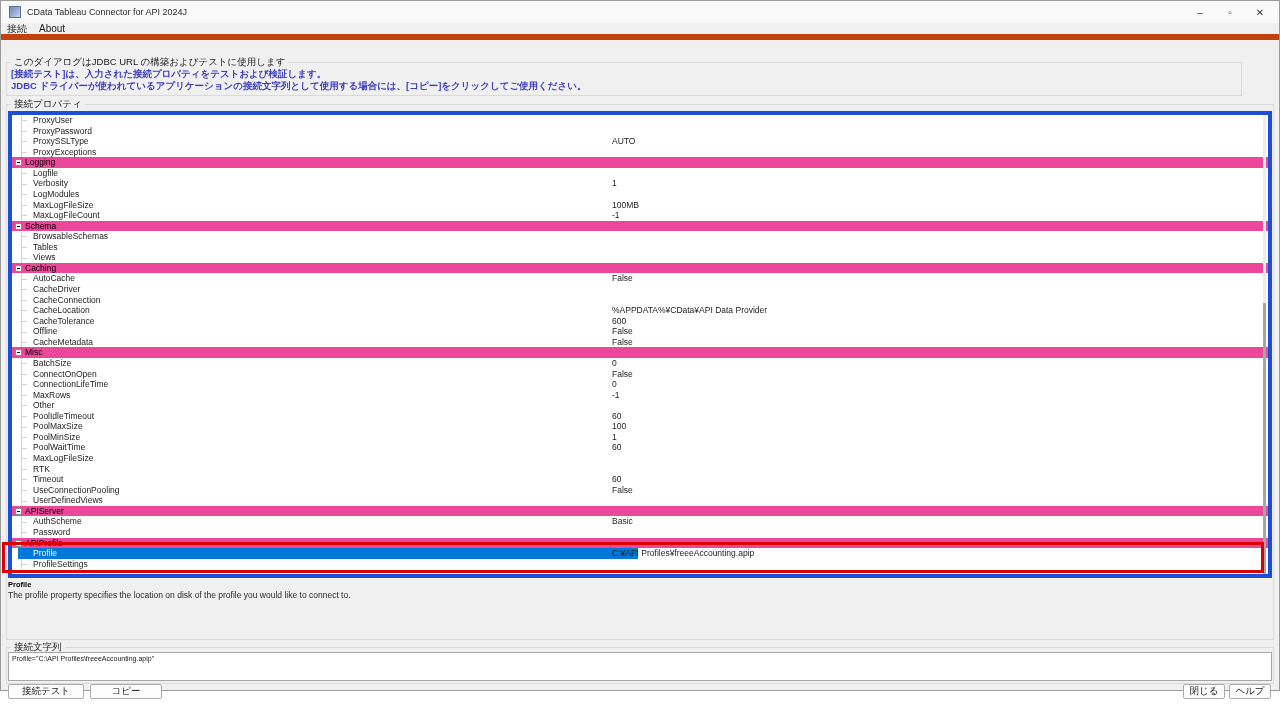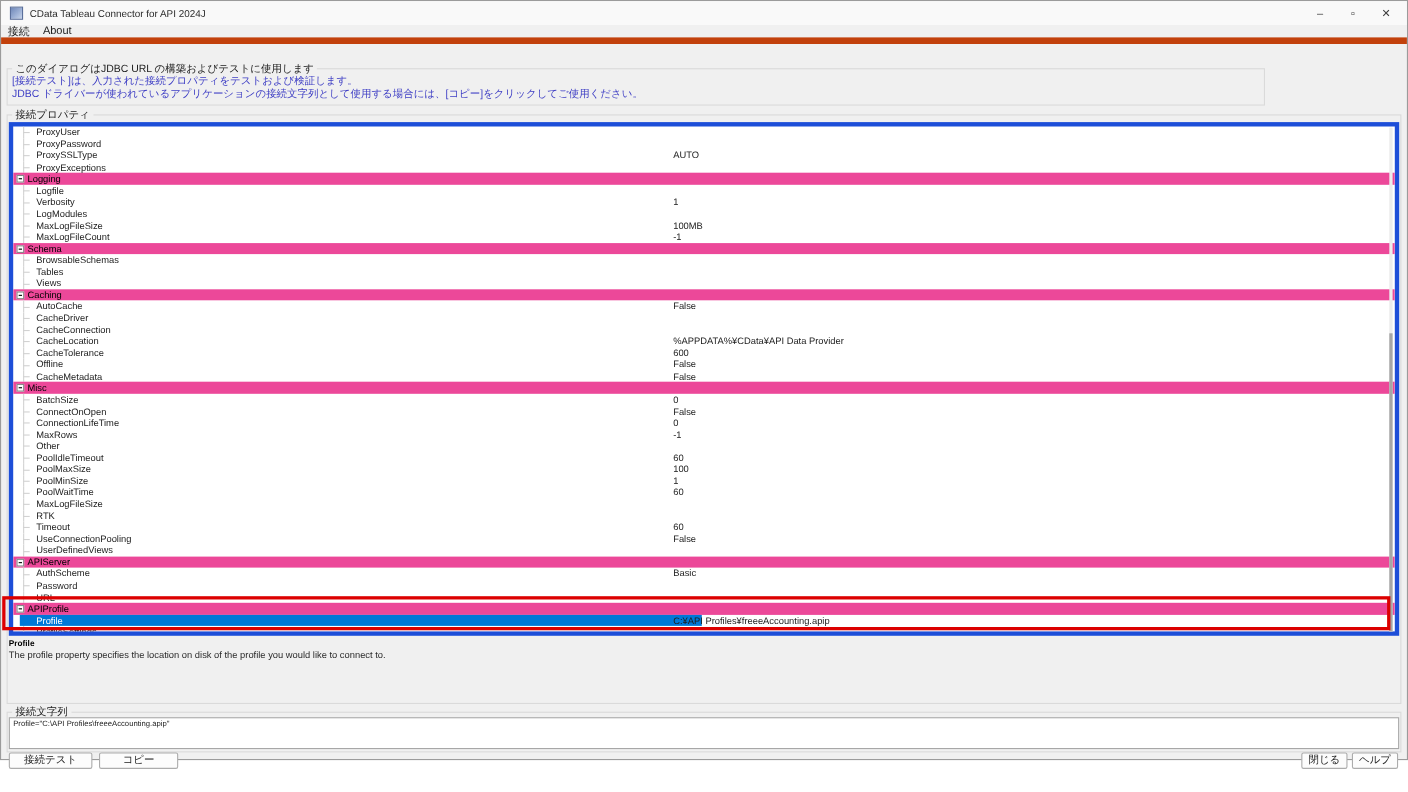--- a/index.html
+++ b/index.html
@@ -45,21 +45,21 @@
   
   .groupbox {
     border:1px solid #dadada;
     background:#f0f0f0;
   }
   .groupbox .caption {
     position:absolute; top:-7px; left:4px;
     background:#f0f0f0; padding:0 3px;
     font-size:9.5px; color:#1b1b1b; white-space:nowrap;
   }
-  .intro-lines { padding:5px 4px 0 4px; }
+  .intro-lines { padding:5px 4px 0 4px;font-weight:bold; }
   .intro-line { font-size:9.5px; line-height:12px; color:#3d3dc4; white-space:nowrap; }
 
   
   .grid {
     left:8px; top:111px; width:1264px; height:467px;
     background:#ffffff;
     border:4px solid #1d4ed8;
     overflow:hidden;
   }
   .grid-inner { position:relative; width:100%; height:100%; }
@@ -144,21 +144,21 @@
     </div>
   </div>
 
   <div class="abs menubar">
     <div class="menu-item">接続</div>
     <div class="menu-item">About</div>
   </div>
 
 </div>
 
-<div class="abs groupbox" style="left:6px; top:62px; width:1144px; height:34px;">
+<div class="abs groupbox" style="left:6px; top:62px; width:1236px; height:34px;">
   <span class="caption">このダイアログはJDBC URL の構築およびテストに使用します</span>
   <div class="intro-lines">
     <div class="intro-line">[接続テスト]は、入力された接続プロパティをテストおよび検証します。</div>
     <div class="intro-line">JDBC ドライバーが使われているアプリケーションの接続文字列として使用する場合には、[コピー]をクリックしてご使用ください。</div>
   </div>
 </div>
 
 <div class="abs groupbox" style="left:6px; top:104px; width:1268px; height:536px;">
   <span class="caption">接続プロパティ</span>
 </div>
@@ -388,26 +388,20 @@
         <span class="tick-h"></span>
         <span class="lbl">AuthScheme</span>
         <span class="val">Basic</span>
       </div>
       <div class="prow property">
         <span class="tick-v"></span>
         <span class="tick-h"></span>
         <span class="lbl">Password</span>
         <span class="val"></span>
       </div>
-      <div class="prow property">
-        <span class="tick-v"></span>
-        <span class="tick-h"></span>
-        <span class="lbl">URL</span>
-        <span class="val"></span>
-      </div>
       <div class="prow section">
         <span class="collapse-box"></span>
         <span class="lbl">APIProfile</span>
       </div>
       <div class="prow property selected">
         <span class="tick-v"></span>
         <span class="tick-h"></span>
         <span class="sel-bg"></span>
         <span class="lbl">Profile</span>
         <span class="val">C:¥API Profiles¥freeeAccounting.apip</span>

